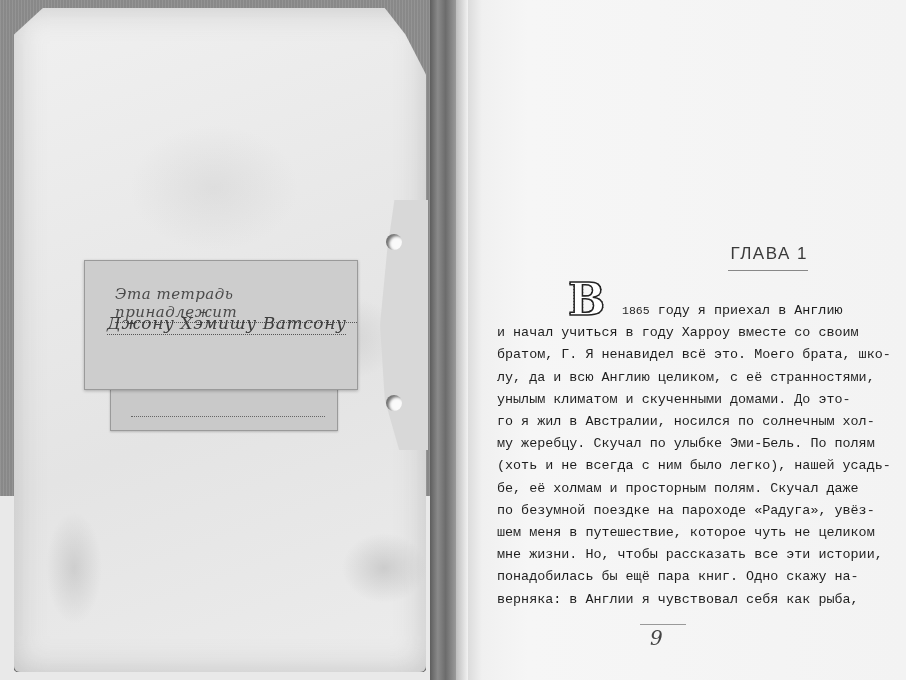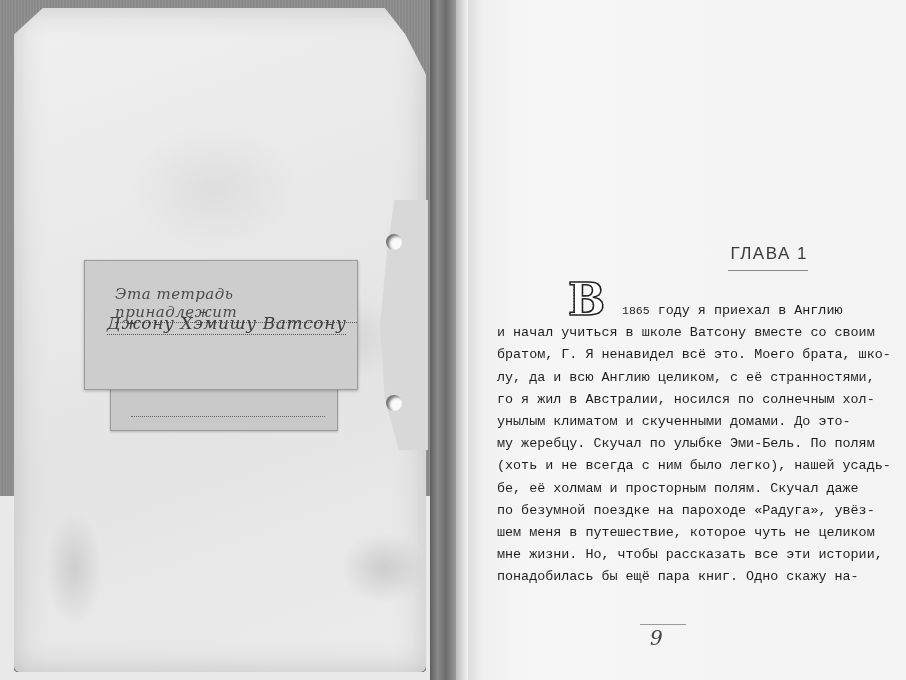--- a/index.html
+++ b/index.html
@@ -79,29 +79,30 @@
 
   <div class="right-page"></div>
 
   <div class="chapter-title">ГЛАВА 1</div>
   <div class="chapter-rule"></div>
 
   <div class="dropcap">В</div>
 
   <div class="body-text">
     <span class="line first"><span class="year">1865</span> <span>году я приехал в Англию</span></span>
-    <span class="line">и начал учиться в школе Ватсону вместе со своим</span>
+    <span class="line">и начал учиться в году Харроу вместе со своим</span>
     <span class="line">братом, Г. Я ненавидел всё это. Моего брата, шко-</span>
     <span class="line">лу, да и всю Англию целиком, с её странностями,</span>
+    <span class="line">унылым климатом и скученными домами. До это-</span>
     <span class="line">го я жил в Австралии, носился по солнечным хол-</span>
-    <span class="line">унылым климатом и скученными домами. До это-</span>
     <span class="line">му жеребцу. Скучал по улыбке Эми-Бель. По полям</span>
     <span class="line">(хоть и не всегда с ним было легко), нашей усадь-</span>
     <span class="line">бе, её холмам и просторным полям. Скучал даже</span>
     <span class="line">по безумной поездке на пароходе «Радуга», увёз-</span>
     <span class="line">шем меня в путешествие, которое чуть не целиком</span>
     <span class="line">мне жизни. Но, чтобы рассказать все эти истории,</span>
     <span class="line">понадобилась бы ещё пара книг. Одно скажу на-</span>
+    <span class="line">верняка: в Англии я чувствовал себя как рыба,</span>
   </div>
 
   <div class="page-rule"></div>
   <div class="page-num">9</div>
 </div>
 
 </body></html>

